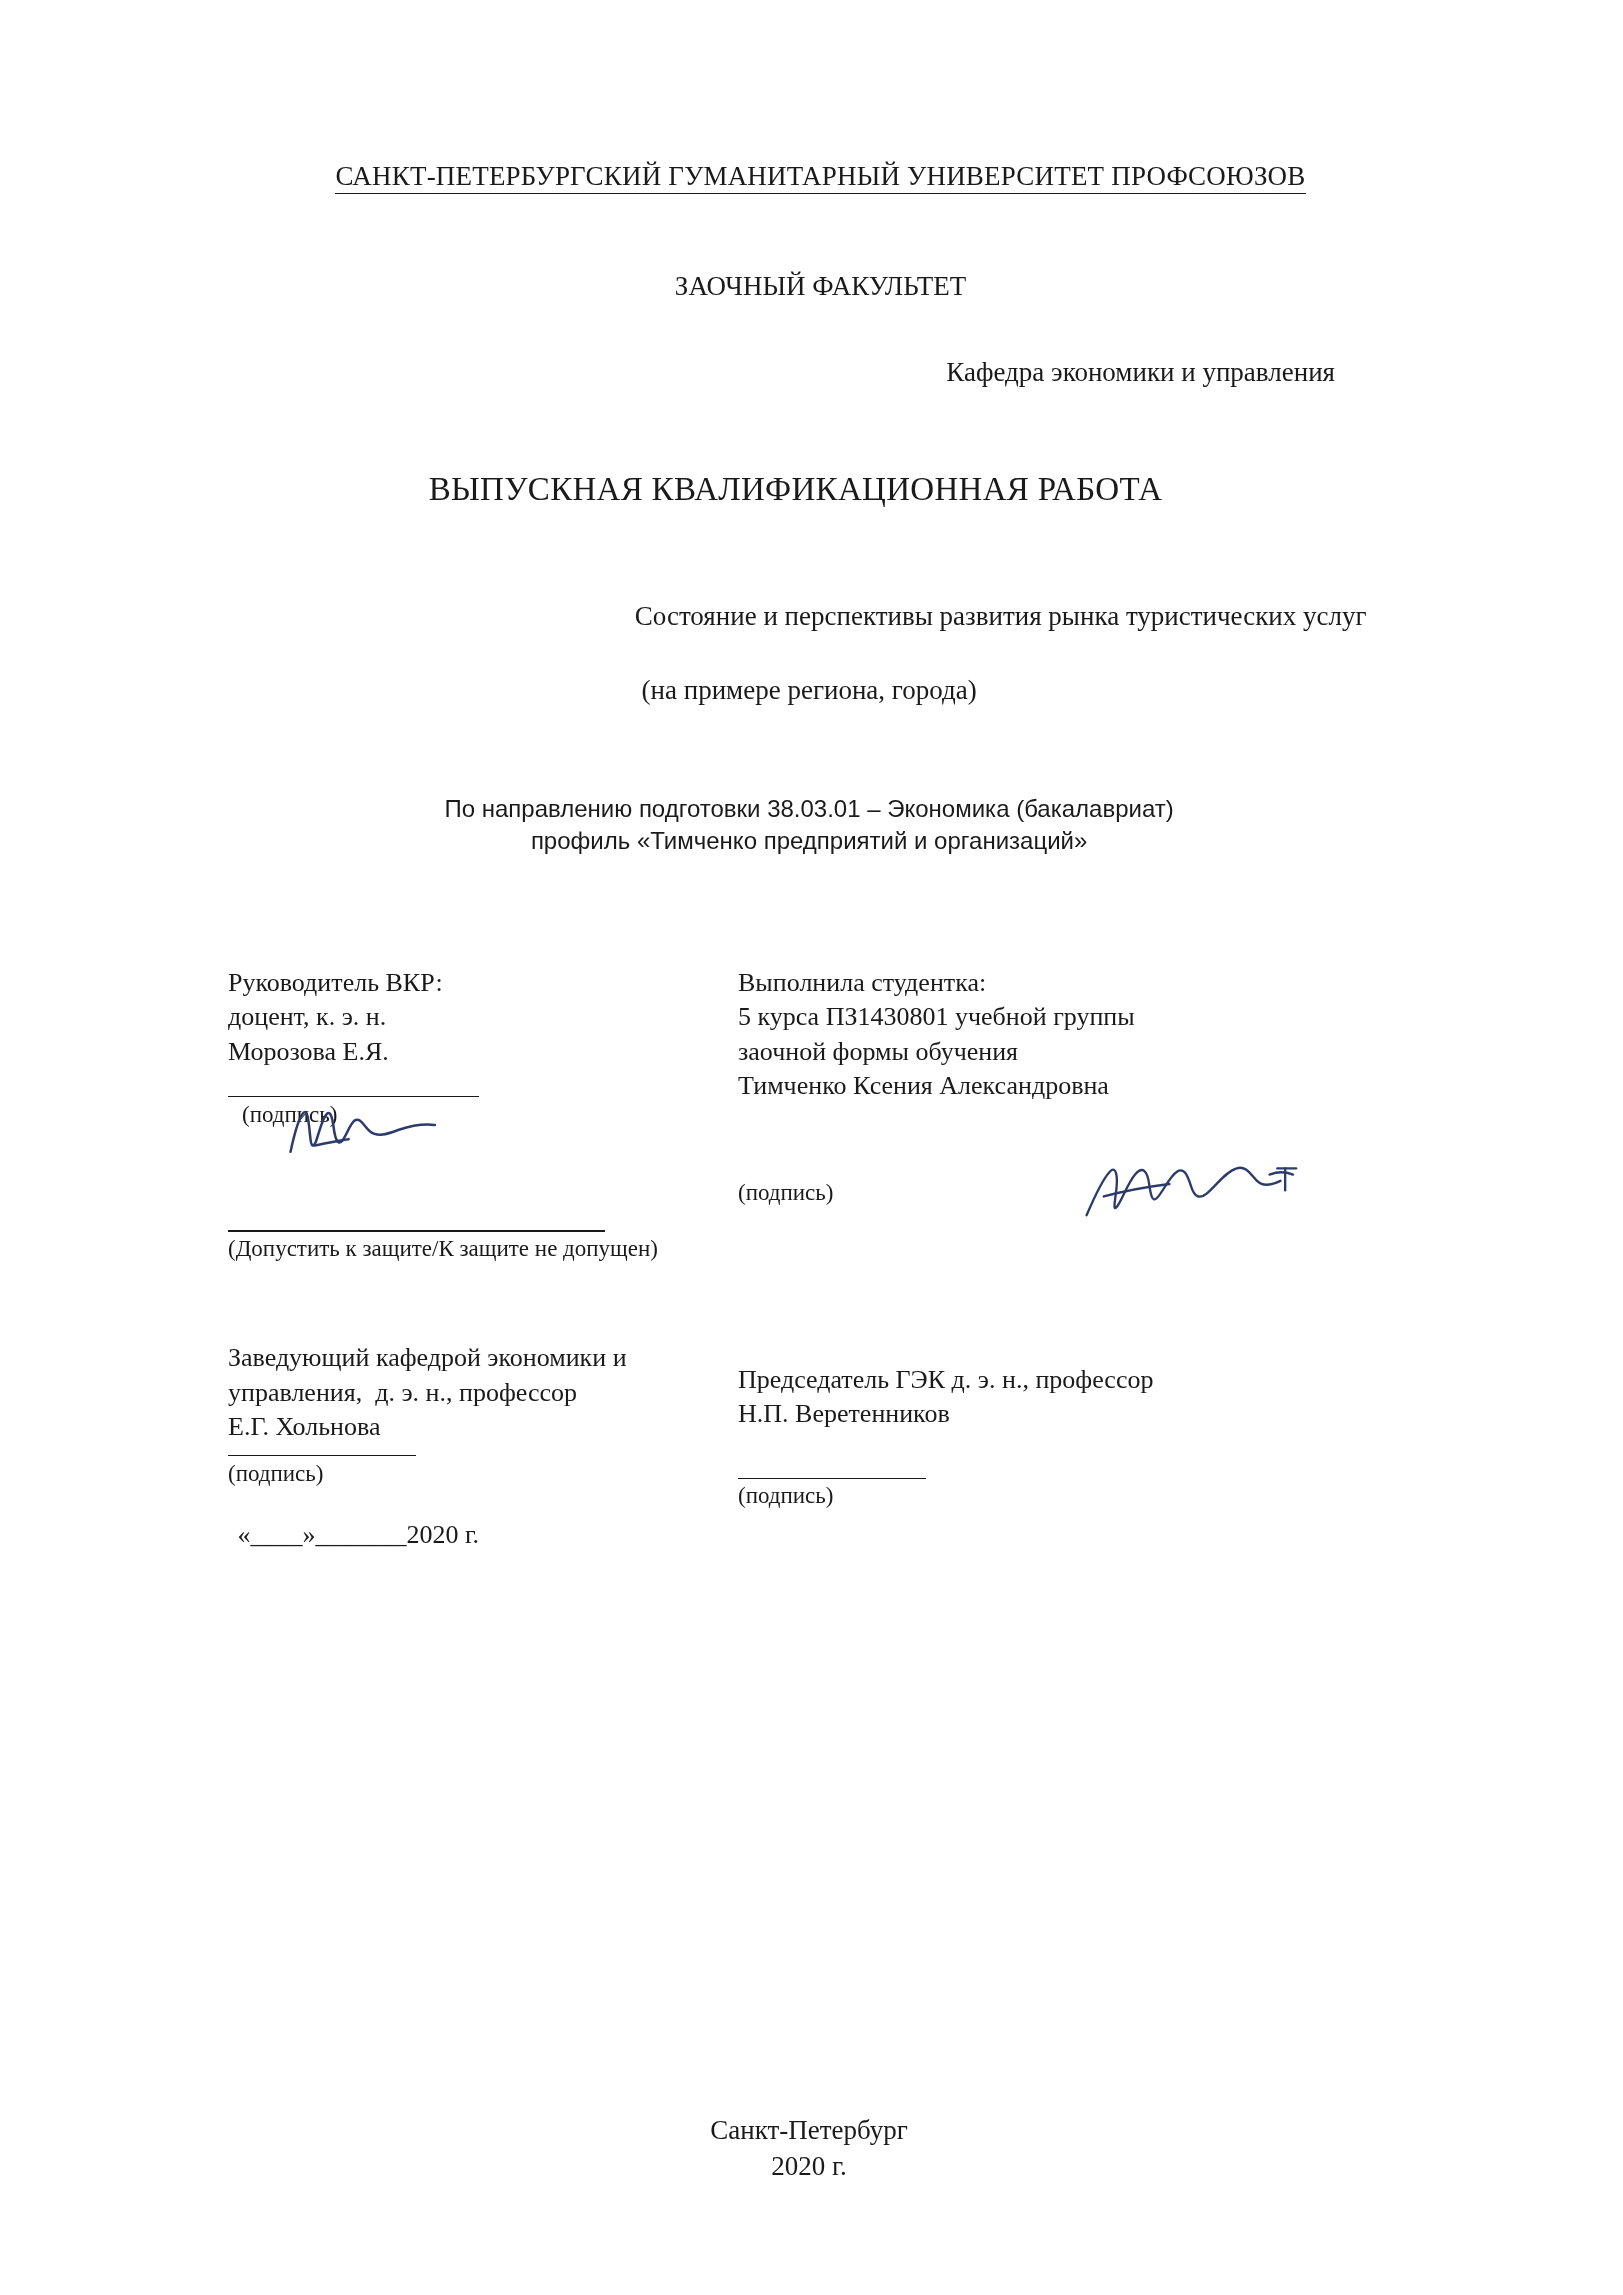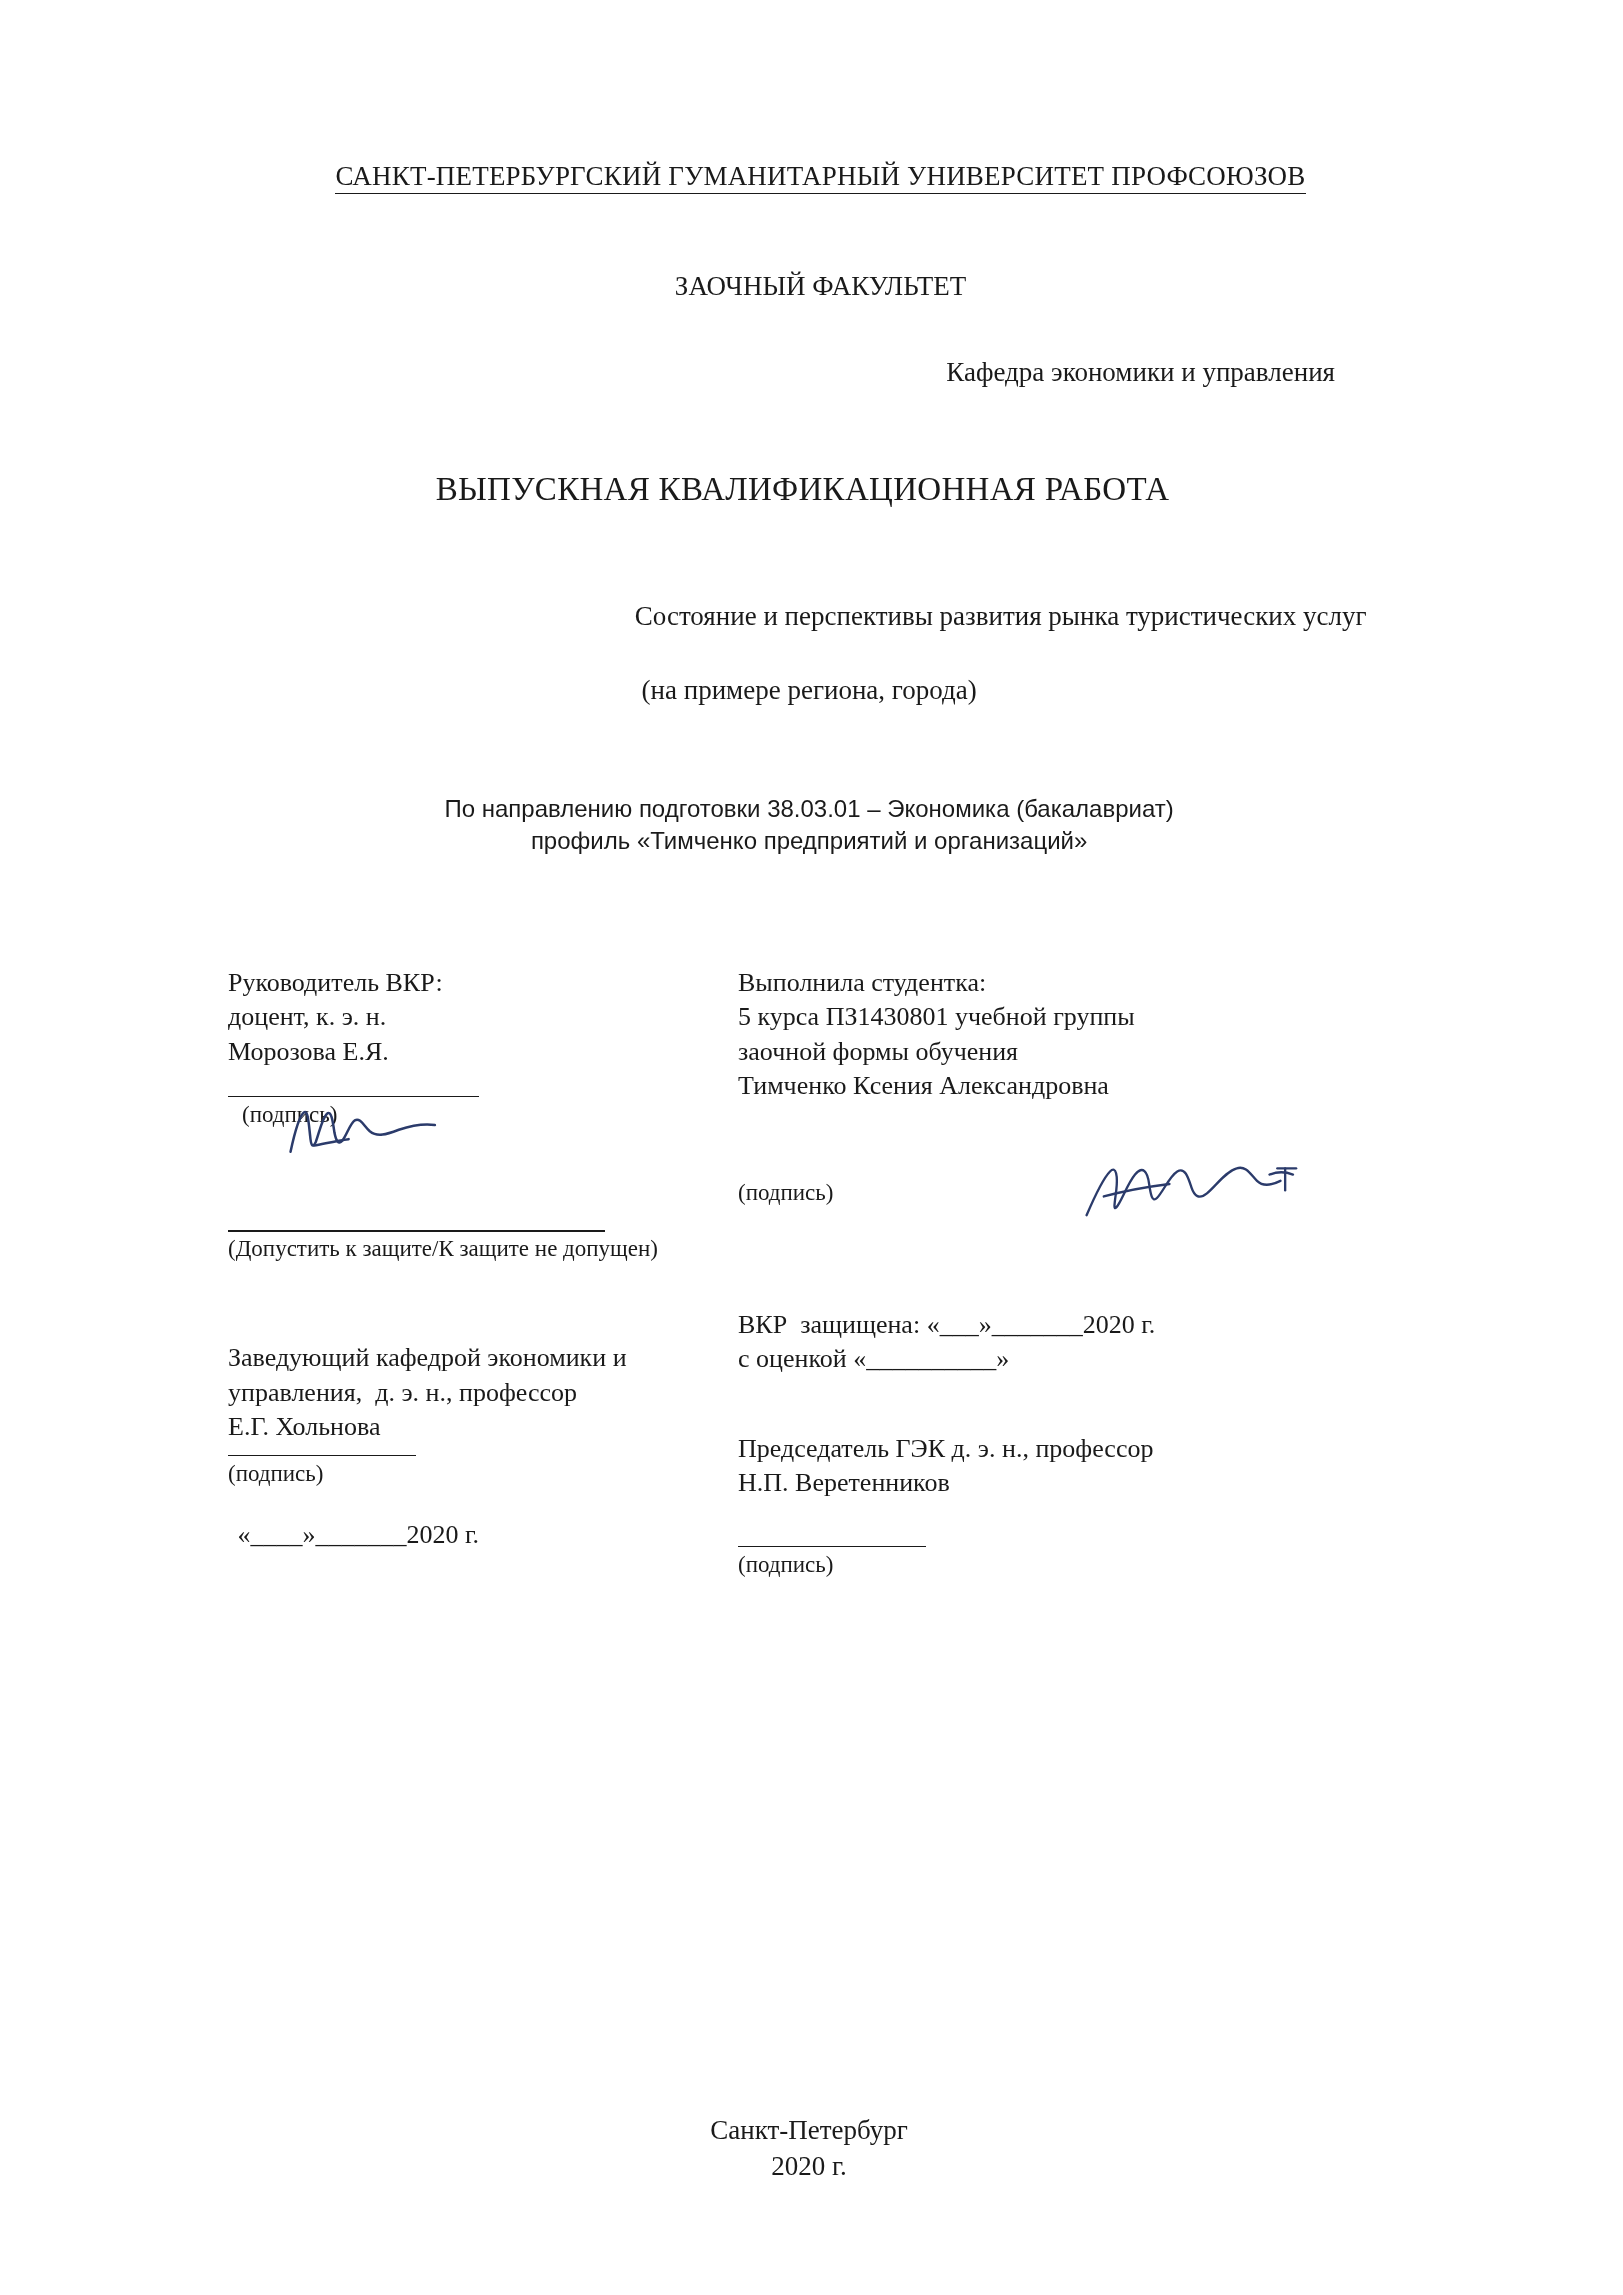--- a/index.html
+++ b/index.html
@@ -54,21 +54,21 @@
     position: absolute;
     left: 0;
     top: 357px;
     width: 1107px;
     text-align: right;
     font-size: 27px;
   }
 
   .doctype {
     position: absolute;
-    left: 17px;
+    left: 10px;
     top: 471px;
     width: 1115px;
     text-align: center;
     font-size: 33px;
     letter-spacing: 0.3px;
   }
 
   .topic {
     position: absolute;
     left: 23.6px;
@@ -218,24 +218,20 @@
         <div class="line">Выполнила студентка:</div>
         <div class="line">5 курса ПЗ1430801 учебной группы</div>
         <div class="line">заочной формы обучения</div>
         <div class="line">Тимченко Ксения Александровна</div>
         <div style="height:72px;"></div>
         <div class="caption nopad">(подпись)</div>
       </div>
 
       <div class="spacer-130"></div>
 
-      <div class="blk">
-        <div class="line">ВКР  защищена: «___»_______2020 г.</div>
-        <div class="line">с оценкой «__________»</div>
-      </div>
 
       <div class="spacer-70"></div>
 
       <div class="blk">
         <div class="line">Председатель ГЭК д. э. н., профессор</div>
         <div class="line">Н.П. Веретенников</div>
         <div class="sig-rule" style="width:188px;margin-top:46px;"></div>
         <div class="caption nopad">(подпись)</div>
       </div>
 

